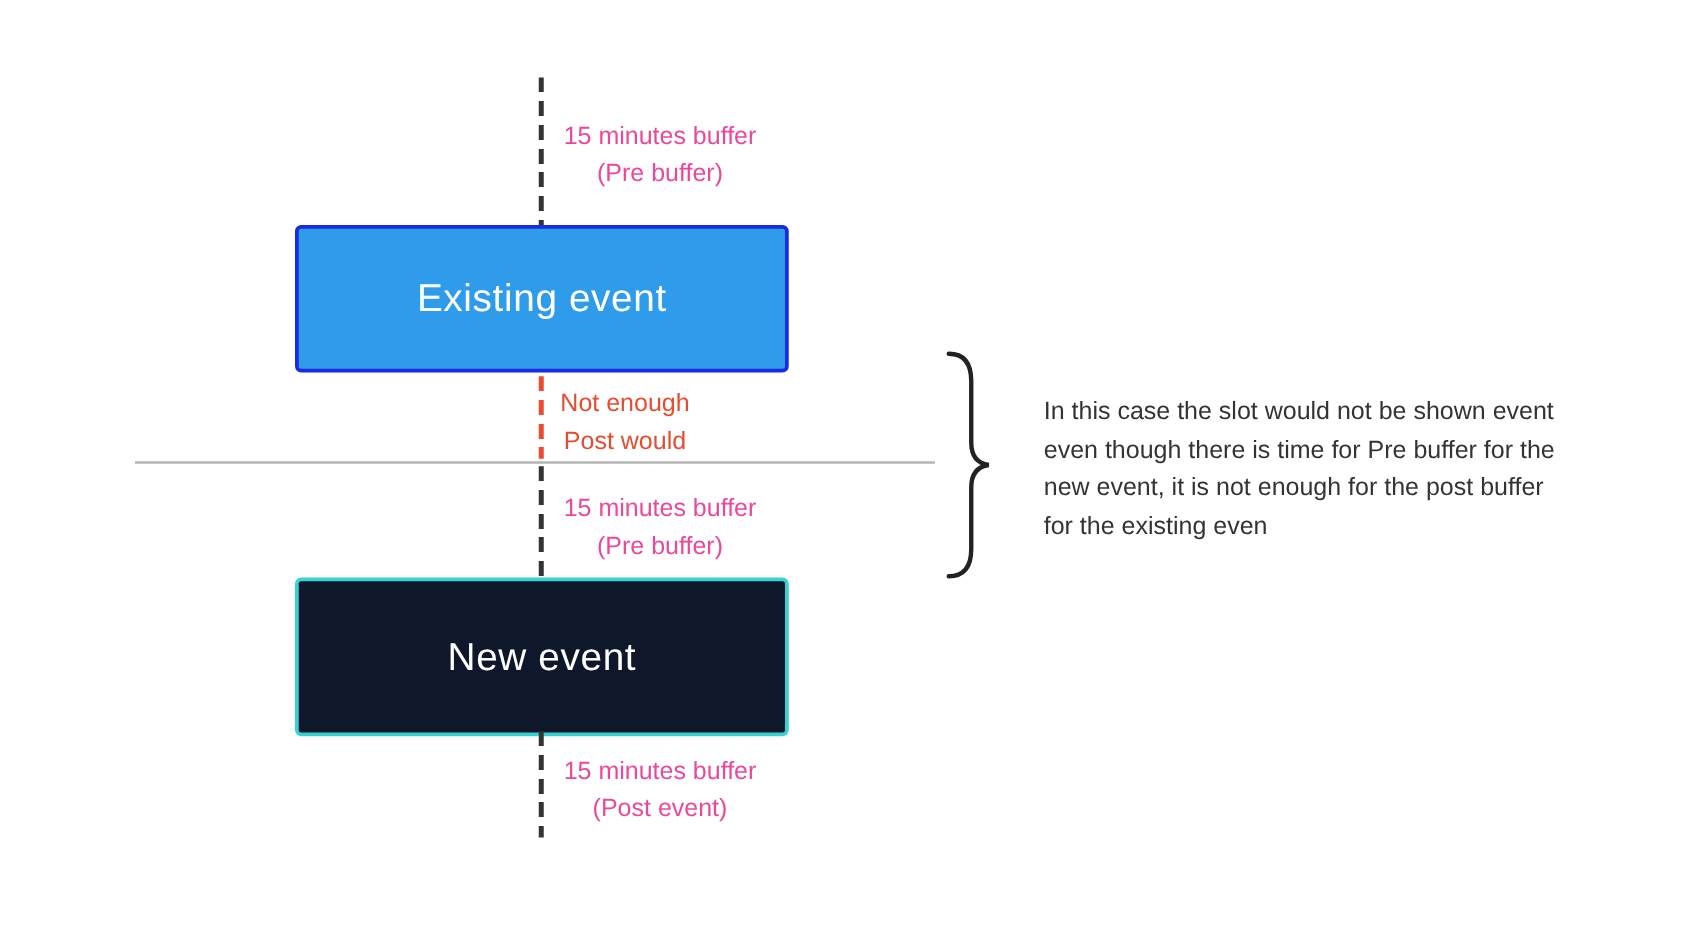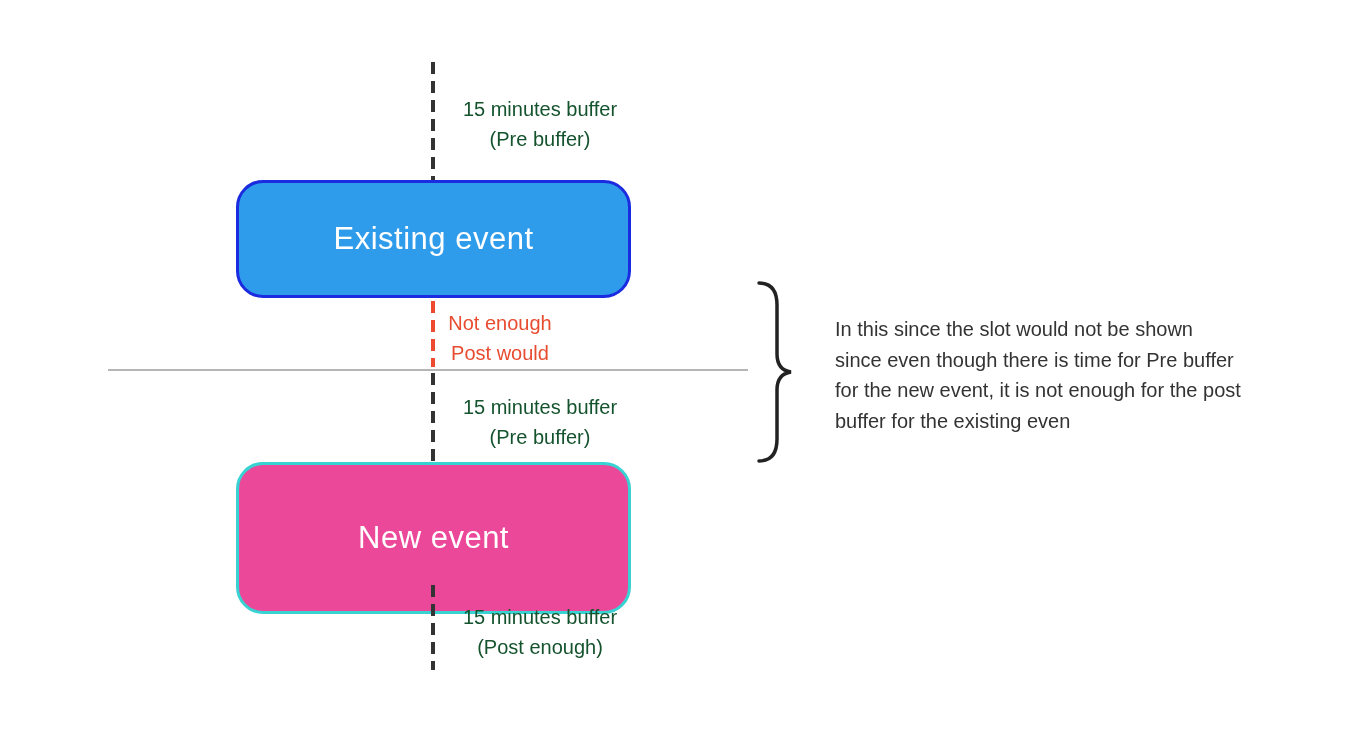--- a/index.html
+++ b/index.html
@@ -25,61 +25,61 @@
     background: repeating-linear-gradient(to bottom, #ee4a30 0 12px, transparent 12px 19px);
   }
   .dash-top    { left: 431px; top: 62px;  height: 118px; }
   .dash-red    { left: 431px; top: 301px; height: 66px; }
   .dash-mid    { left: 431px; top: 373px; height: 89px; }
   .dash-bottom { left: 431px; top: 585px; height: 85px; }
 
   
   .buffer-label {
     position: absolute;
-    left: 448px;
+    left: 436px;
     width: 184px;
     text-align: center;
     font-size: 20px;
     line-height: 30px;
-    color: #14532d;
+    color: #ec4899;
     white-space: nowrap;
   }
   .label-top    { top: 94px; }
   .label-mid    { top: 392px; }
   .label-bottom { top: 602px; }
   .label-red {
     top: 308px;
     left: 428px;
     width: 144px;
     color: #e84c30;
   }
 
   
   .event-box {
     position: absolute;
     left: 236px;
     width: 395px;
     height: 118px;
-    border-radius: 27px;
+    border-radius: 5px;
     display: flex;
     align-items: center;
     justify-content: center;
     color: #ffffff;
     font-size: 31px;
     letter-spacing: 0.5px;
   }
   .event-existing {
     top: 180px;
     background: #2e9ceb;
     border: 3px solid #1b2ce0;
   }
   .event-new {
     top: 462px;
-    height: 152px;
-    background: #ec4899;
+    height: 127px;
+    background: #0f172a;
     border: 3px solid #38d2d2;
   }
 
   
   .hline {
     position: absolute;
     left: 108px;
     top: 369px;
     width: 640px;
     height: 2px;
@@ -136,22 +136,22 @@
     <div>(Pre buffer)</div>
   </div>
 
   <div class="event-box event-new">
     <span>New event</span>
   </div>
 
   <div class="vdash dash-bottom"></div>
   <div class="buffer-label label-bottom">
     <div>15 minutes buffer</div>
-    <div>(Post enough)</div>
+    <div>(Post event)</div>
   </div>
 
   <svg class="brace" viewBox="0 0 42 184">
     <path d="M3,3 Q21,3 21,25 L21,74 Q21,90 35,92 Q21,94 21,110 L21,159 Q21,181 3,181" fill="none" stroke="#222222" stroke-width="3.5" stroke-linecap="round"></path>
   </svg>
 
-  <div class="annotation">In this since the slot would not be shown since even though there is time for Pre buffer for the new event, it is not enough for the post buffer for the existing even</div>
+  <div class="annotation">In this case the slot would not be shown event even though there is time for Pre buffer for the new event, it is not enough for the post buffer for the existing even</div>
 
 </div>
 
 </body></html>

